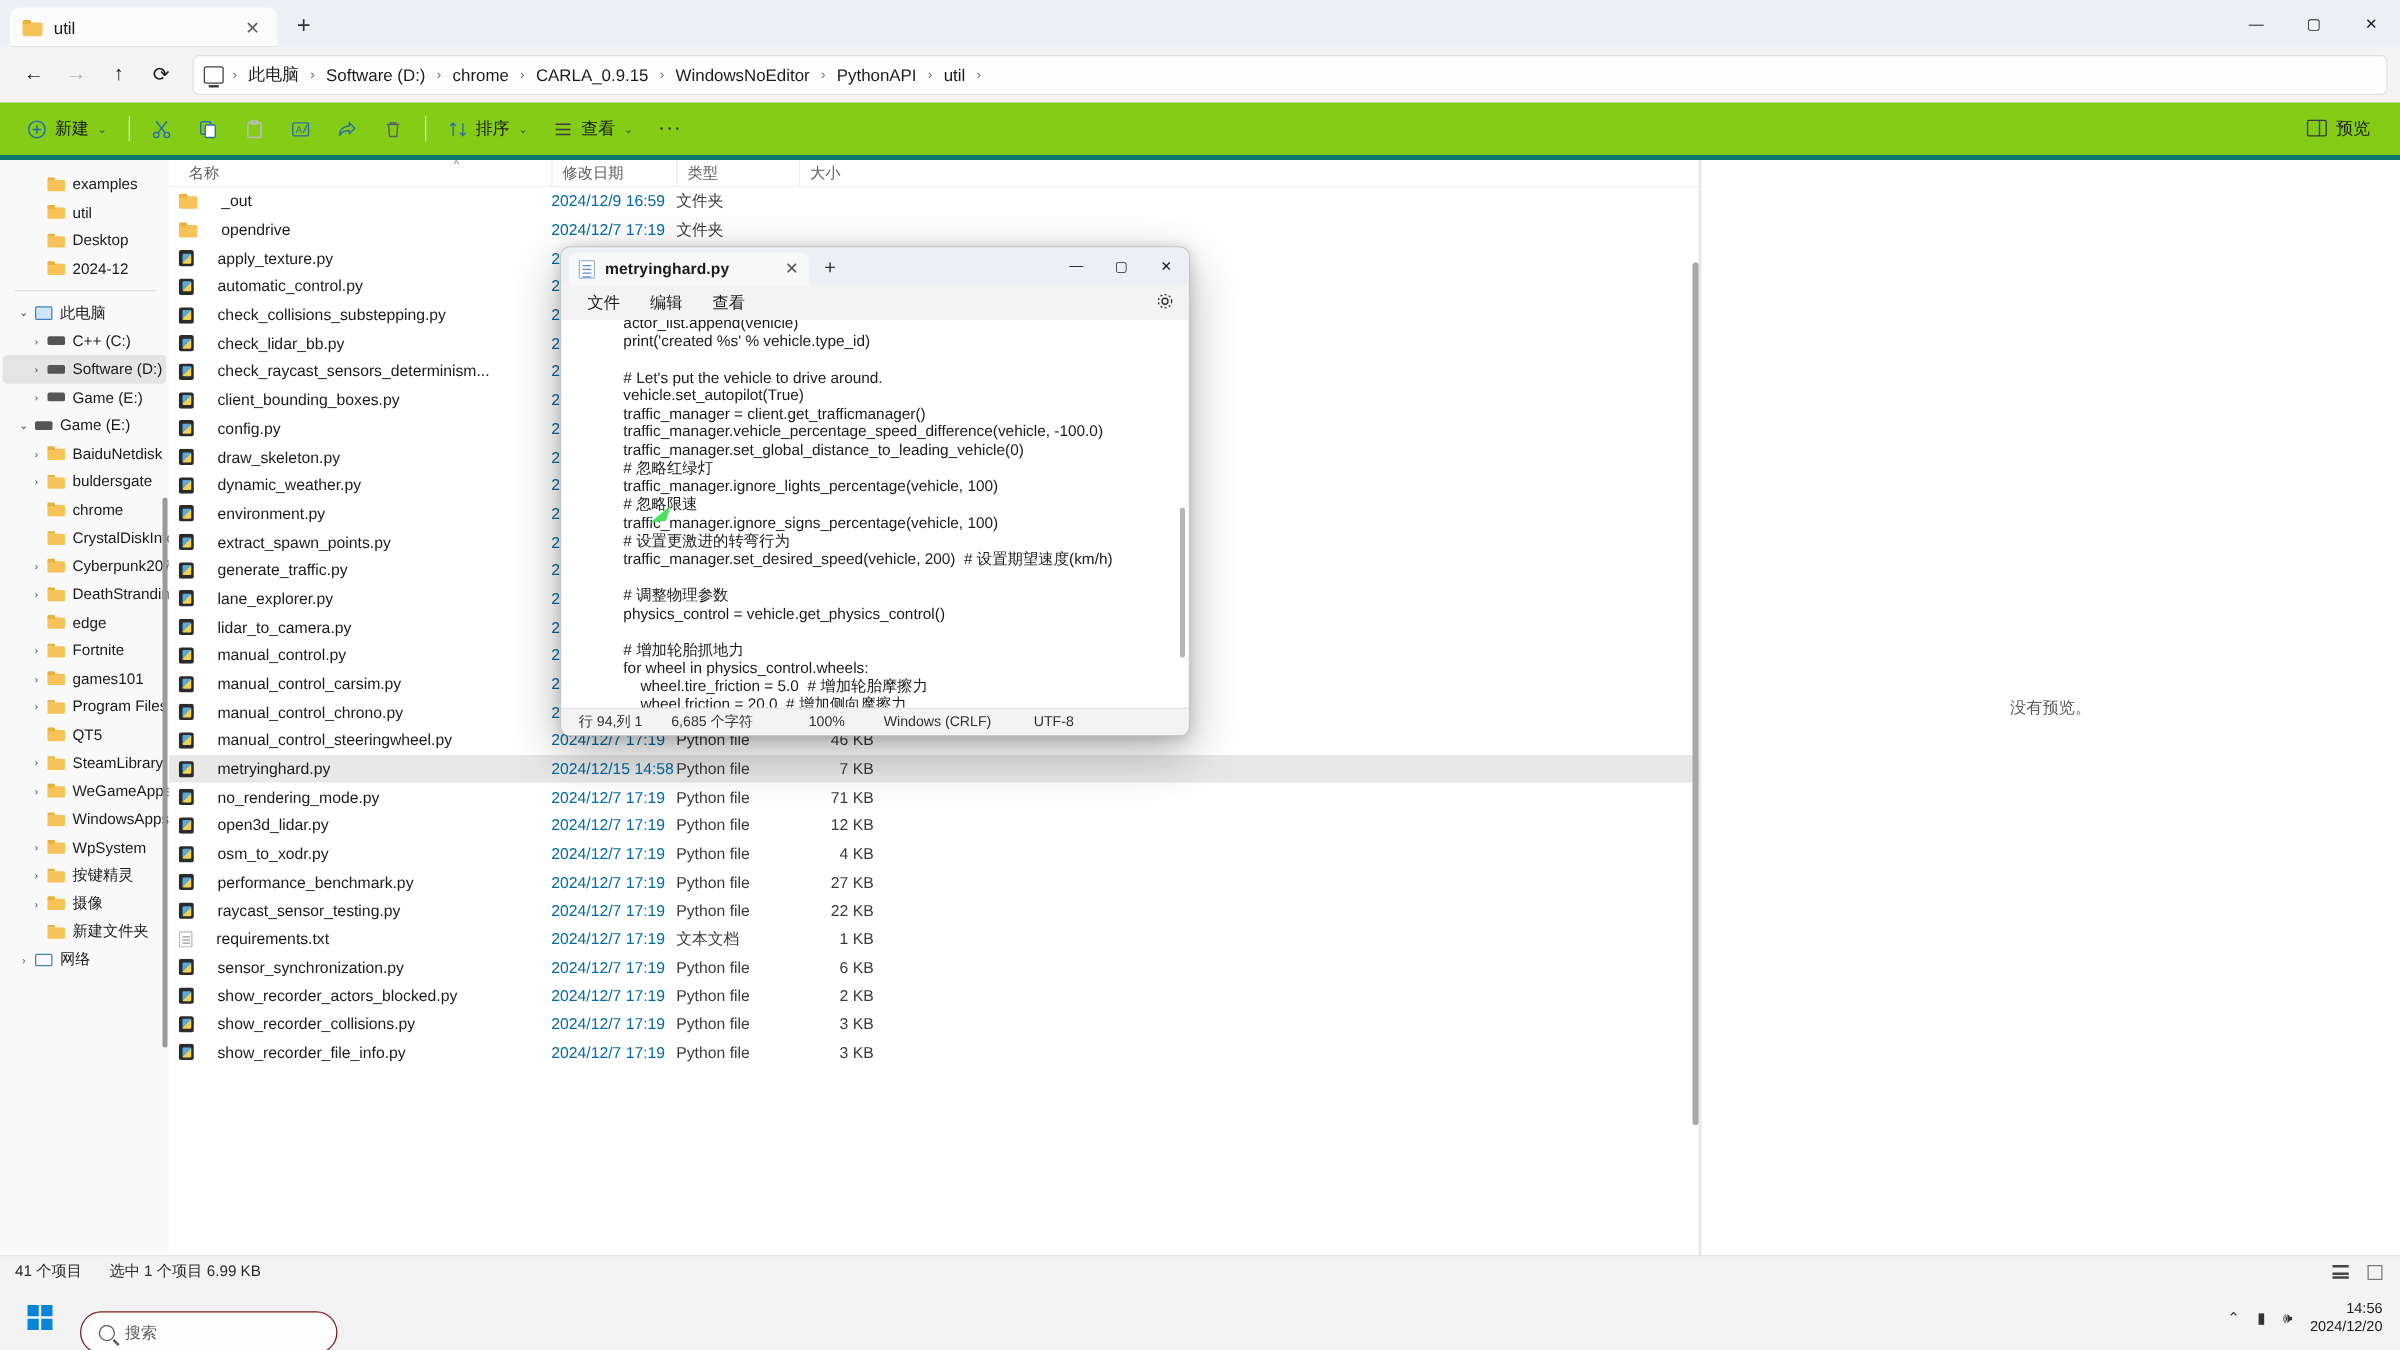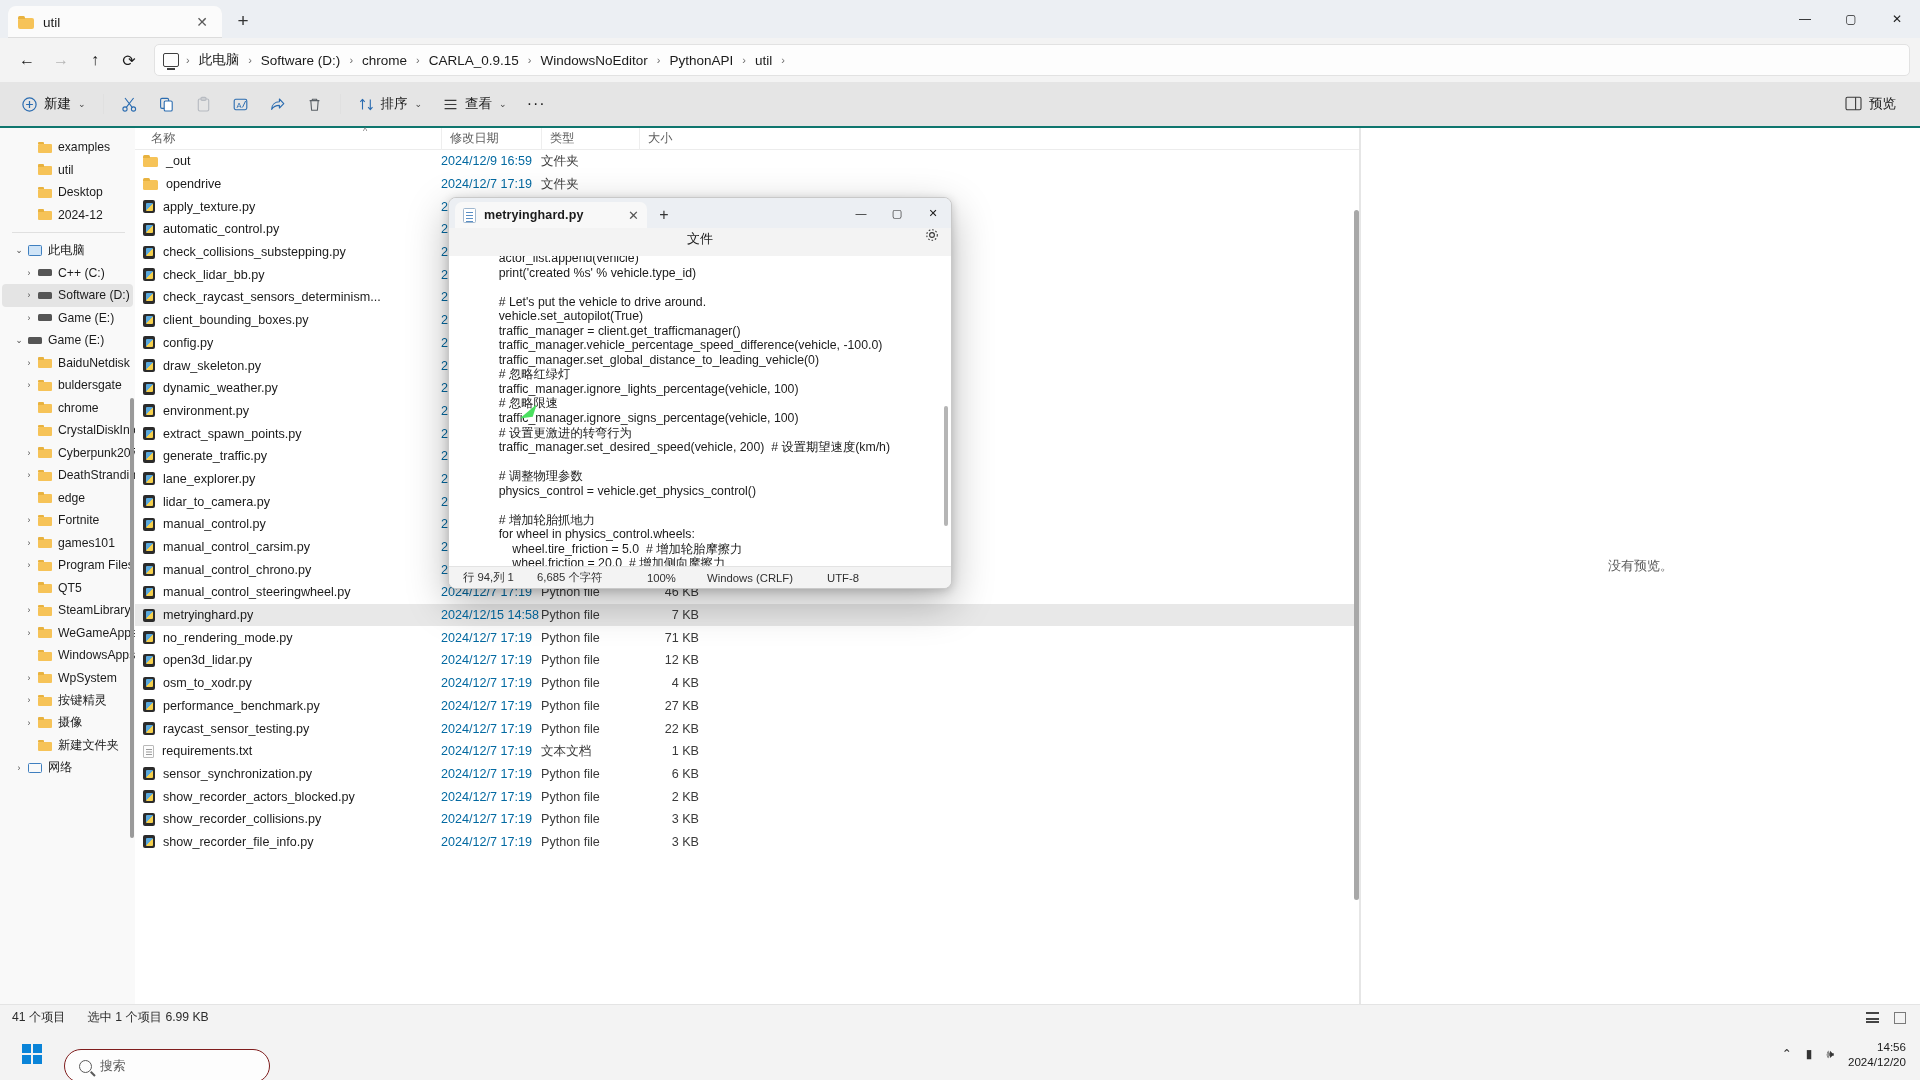--- a/index.html
+++ b/index.html
@@ -97,21 +97,21 @@
     padding:0 10px; margin-left:10px; font-size:13.5px; color:#6b6b6b;
   }
   .mag {
     width:13px;height:13px;border:1.6px solid #5a5a5a;border-radius:50%;position:relative;
   }
   .mag:after{content:"";position:absolute;right:-5px;bottom:-3px;width:6px;height:1.6px;background:#5a5a5a;transform:rotate(45deg);}
 
   
   .cmdbar {
     height:46px; display:flex; align-items:center; gap:2px; padding:0 12px;
-    background:#e5e5e5; border-bottom:2px solid #0f766e;
+    background:#84cc16; border-bottom:4px solid #0f766e;
     position:relative;
   }
   .cmd {
     display:flex; align-items:center; gap:6px; height:32px; padding:0 9px;
     border-radius:5px; font-size:13.5px; color:#1b1b1b; white-space:nowrap;
   }
   .cmd .chev { font-size:9px; color:#444; margin-left:1px; }
   .cmdsep { width:1px; height:20px; background:#e0e0e0; margin:0 6px; }
   .ic { width:17px; height:17px; display:inline-block; position:relative; }
   .preview-btn {
@@ -158,21 +158,21 @@
   .colhdr .c { position:relative; height:22px; display:flex; align-items:center; padding-left:8px; }
   .colhdr .c + .c { border-left:1px solid #eee; }
   .sortmark { position:absolute; left:228px; top:-2px; font-size:9px; color:#7a7a7a; }
 
   .rows { flex:1; overflow:hidden; position:relative; background:#fff; }
   .row {
     display:flex; align-items:center; height:22.7px; font-size:12.6px; color:#1b1b1b;
     padding-left:8px;
   }
   .row.selected { background:#e8e8e8; }
-  .cell-name { width:298px; display:flex; align-items:center; gap:8px; overflow:hidden; white-space:nowrap; }
+  .cell-name { width:298px; display:flex; align-items:center; gap:19px; overflow:hidden; white-space:nowrap; }
   .cell-date { width:100px; color:#0369a1; }
   .cell-type { width:98px; color:#3a3a3a; }
   .cell-size { width:70px; text-align:right; padding-right:10px; color:#3a3a3a; }
 
   .py-ico {
     width:12px;height:13px;background:#2b2b2b;border-radius:2px;position:relative;flex:none;
   }
   .py-ico:after{
     content:""; position:absolute; left:2.5px; top:2.5px; width:7px; height:8px;
     background:linear-gradient(135deg,#5aa9dd 0 50%, #f5d04e 50% 100%);
@@ -237,21 +237,21 @@
   }
   .np-doc-ico:after{
     content:"";position:absolute;left:2px;top:3px;width:7px;height:1.3px;background:#5a8ec4;
     box-shadow:0 3px 0 #5a8ec4, 0 6px 0 #5a8ec4, 0 9px 0 #5a8ec4;
   }
   .np-wc { position:absolute; right:0; top:0; height:30px; display:flex; }
   .np-wc .b { width:36px;height:30px;display:flex;align-items:center;justify-content:center;font-size:11px;color:#1b1b1b; }
 
   .np-menu {
     height:28px; background:#f3f3f3; display:flex; align-items:center; gap:10px;
-    padding:0 14px; font-size:13px; color:#1b1b1b; position:relative;flex-direction:column;
+    padding:0 14px; font-size:13px; color:#1b1b1b; position:relative;
   }
   .np-menu .m { padding:2px 7px; border-radius:4px; }
   .np-gear { position:absolute; right:12px; font-size:14px; color:#333; }
 
   .np-text {
     flex:1; background:#fff; overflow:hidden; position:relative;
     padding:2px 0 0 36px;
     font-size:12.3px; line-height:14.55px; color:#1b1b1b; white-space:pre;
   }
   .np-text .clip { position:absolute; left:36px; right:10px; top:-5px; }

